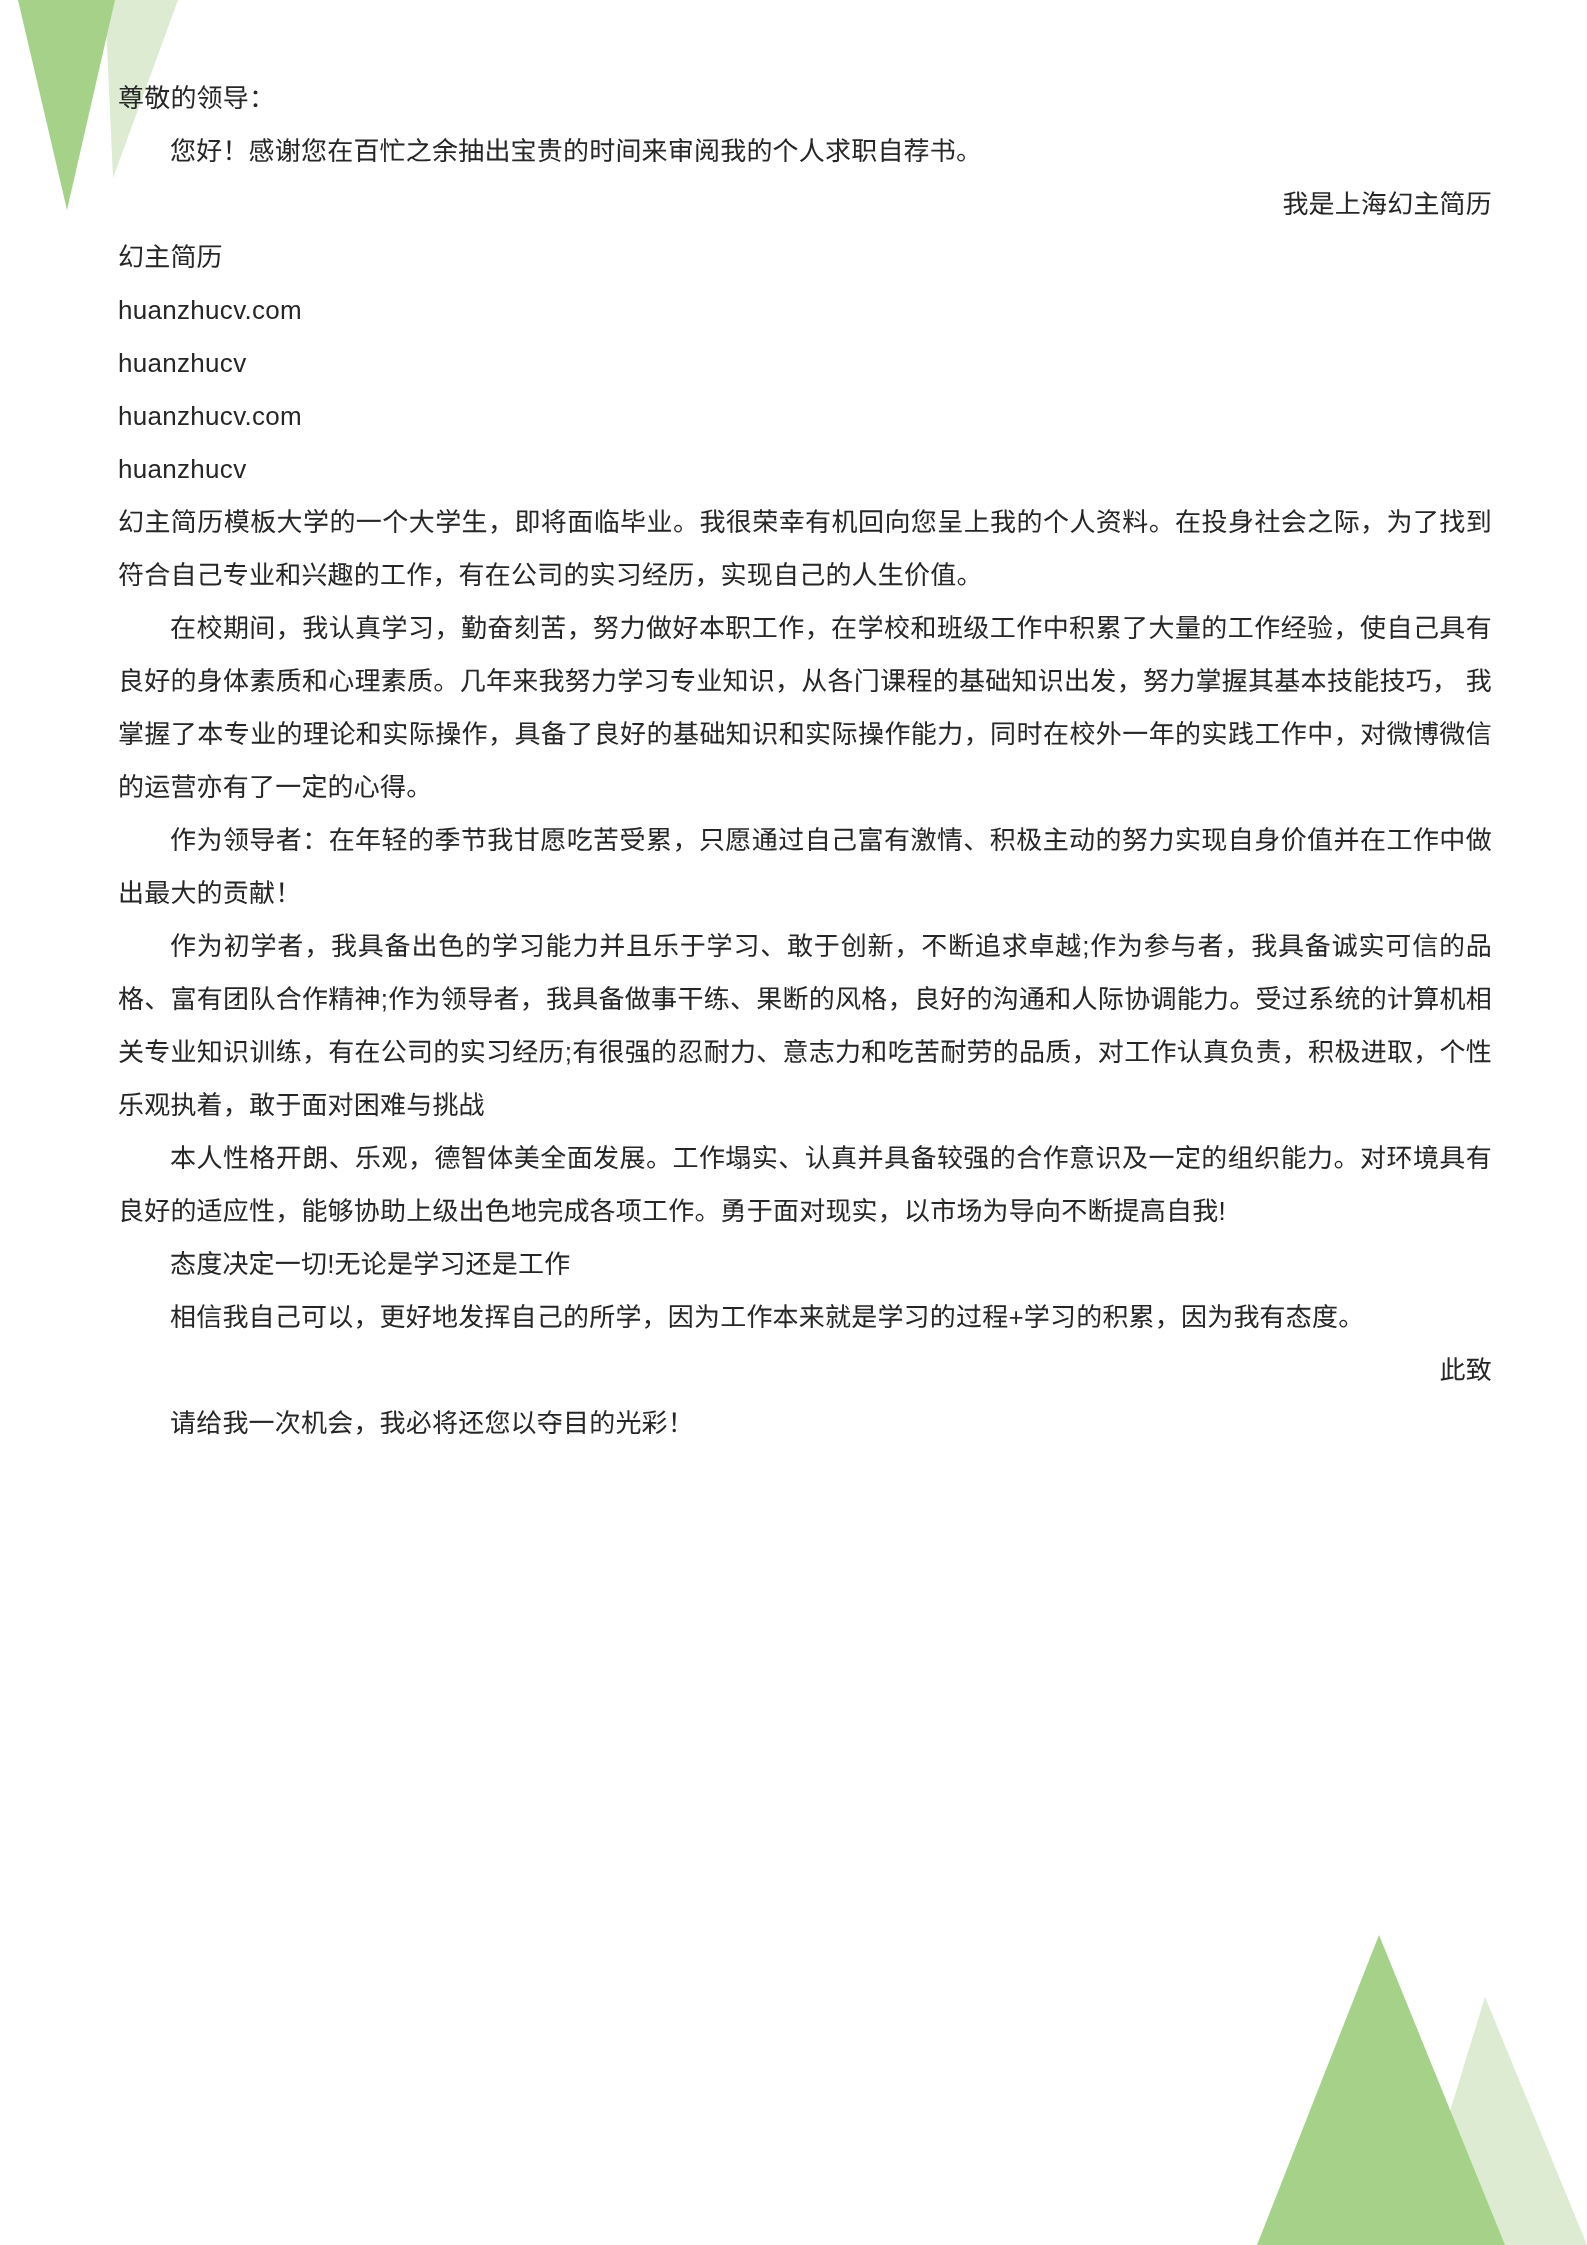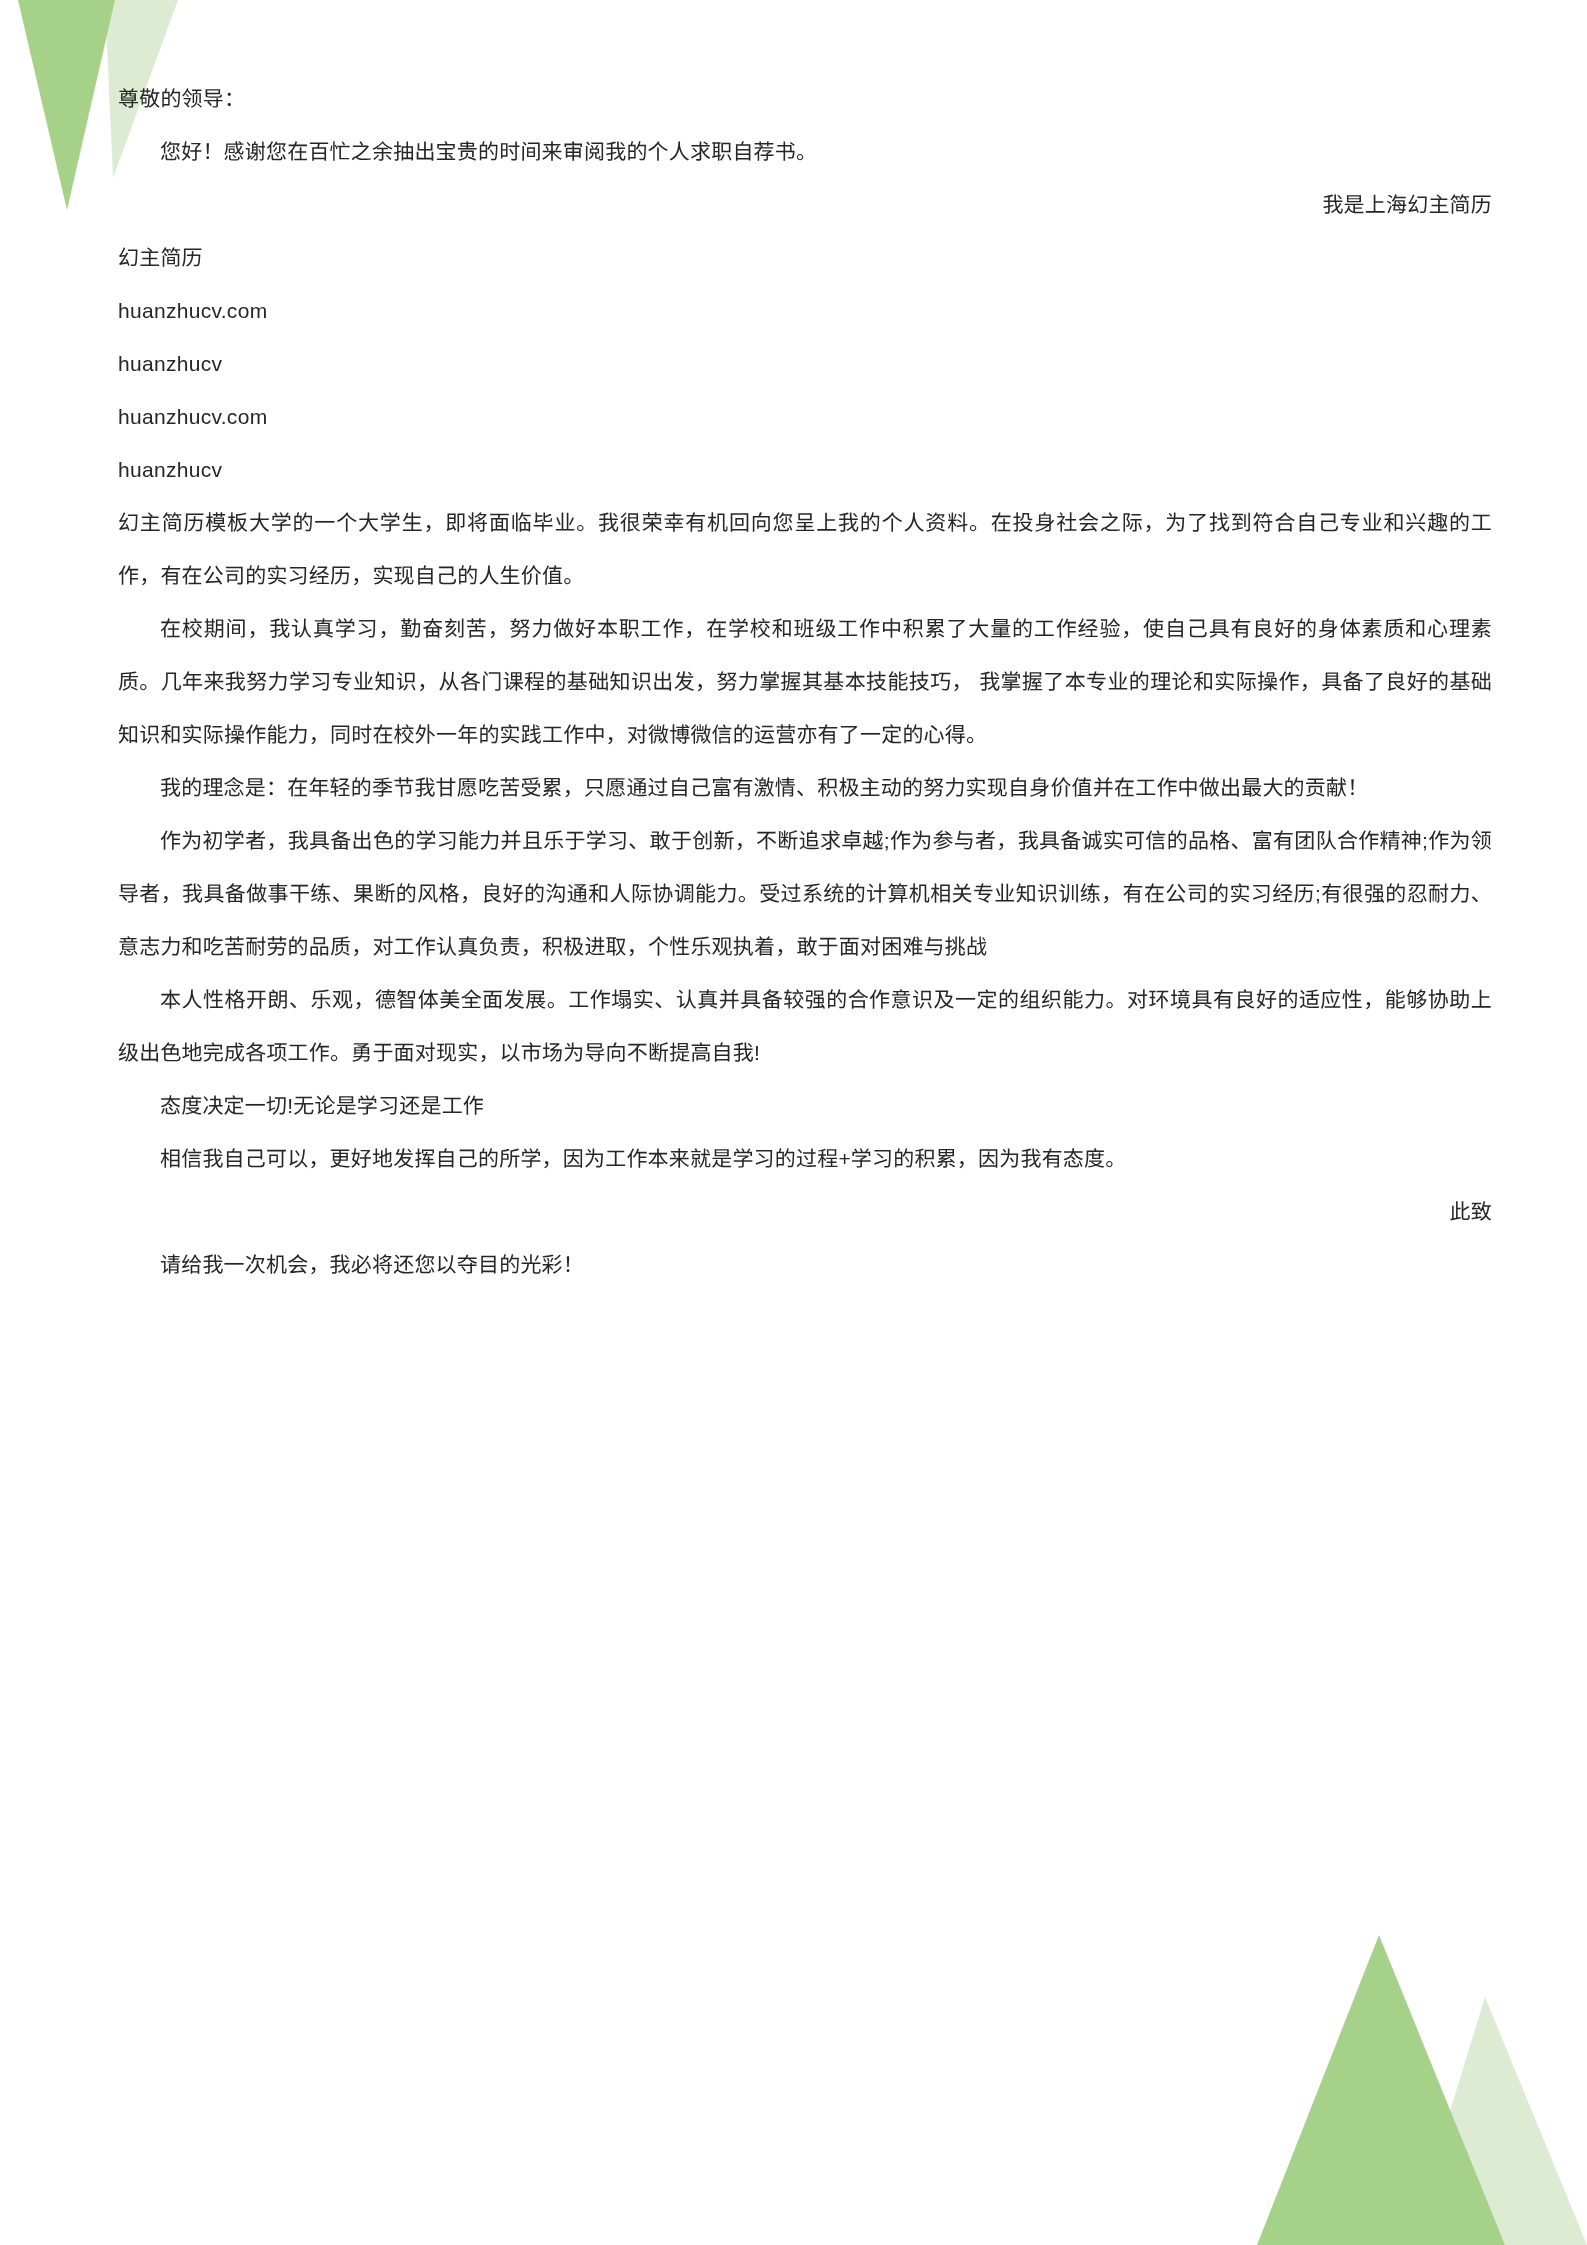--- a/index.html
+++ b/index.html
@@ -46,21 +46,21 @@
   }
   .deco svg { display:block; width:100%; height:100%; }
 
   
   #letter {
     position:absolute;
     left:118px;
     top:72px;
     width:1374px;
     color:#262626;
-    font-size:21px;
+    font-size:26px;
     line-height:53px;
     letter-spacing:0.2px;
   }
 
   .line {
     white-space:normal;
     word-break:break-all;
   }
 
   
@@ -129,21 +129,21 @@
     <div class="line standalone latin">huanzhucv</div>
 
     <div class="line standalone latin">huanzhucv.com</div>
 
     <div class="line standalone latin">huanzhucv</div>
 
     <div class="line para flush">幻主简历模板大学的一个大学生，即将面临毕业。我很荣幸有机回向您呈上我的个人资料。在投身社会之际，为了找到符合自己专业和兴趣的工作，有在公司的实习经历，实现自己的人生价值。</div>
 
     <div class="line para">在校期间，我认真学习，勤奋刻苦，努力做好本职工作，在学校和班级工作中积累了大量的工作经验，使自己具有良好的身体素质和心理素质。几年来我努力学习专业知识，从各门课程的基础知识出发，努力掌握其基本技能技巧， 我掌握了本专业的理论和实际操作，具备了良好的基础知识和实际操作能力，同时在校外一年的实践工作中，对微博微信的运营亦有了一定的心得。</div>
 
-    <div class="line para">我的理念是：在年轻的季节我甘愿吃苦受累，只愿通过自己富有激情、积极主动的努力实现自身价值并在工作中做出最大的贡献！</div>
+    <div class="line para">作为领导者：在年轻的季节我甘愿吃苦受累，只愿通过自己富有激情、积极主动的努力实现自身价值并在工作中做出最大的贡献！</div>
 
     <div class="line para">作为初学者，我具备出色的学习能力并且乐于学习、敢于创新，不断追求卓越;作为参与者，我具备诚实可信的品格、富有团队合作精神;作为领导者，我具备做事干练、果断的风格，良好的沟通和人际协调能力。受过系统的计算机相关专业知识训练，有在公司的实习经历;有很强的忍耐力、意志力和吃苦耐劳的品质，对工作认真负责，积极进取，个性乐观执着，敢于面对困难与挑战</div>
 
     <div class="line para">本人性格开朗、乐观，德智体美全面发展。工作塌实、认真并具备较强的合作意识及一定的组织能力。对环境具有良好的适应性，能够协助上级出色地完成各项工作。勇于面对现实，以市场为导向不断提高自我!</div>
 
     <div class="line para">态度决定一切!无论是学习还是工作</div>
 
 
 
     <div class="line para">相信我自己可以，更好地发挥自己的所学，因为工作本来就是学习的过程+学习的积累，因为我有态度。</div>

